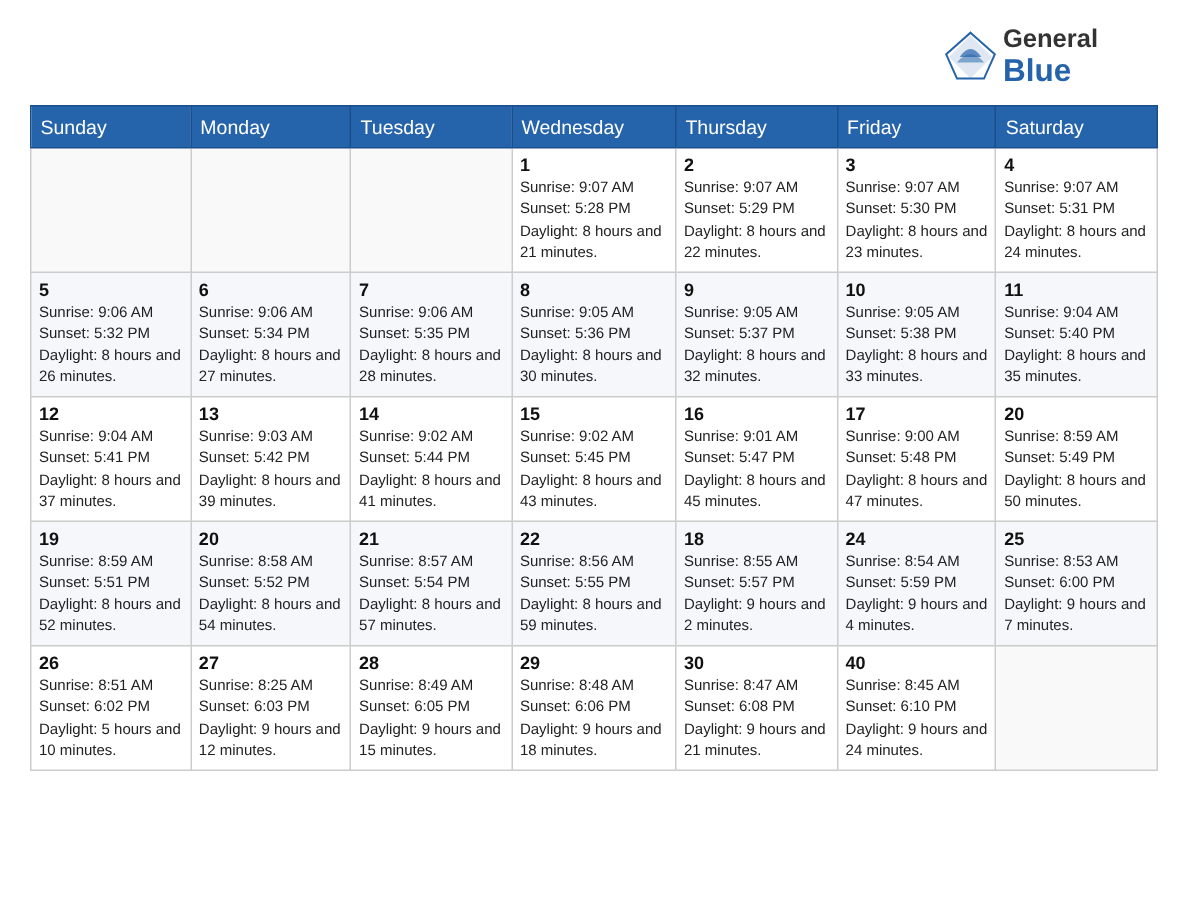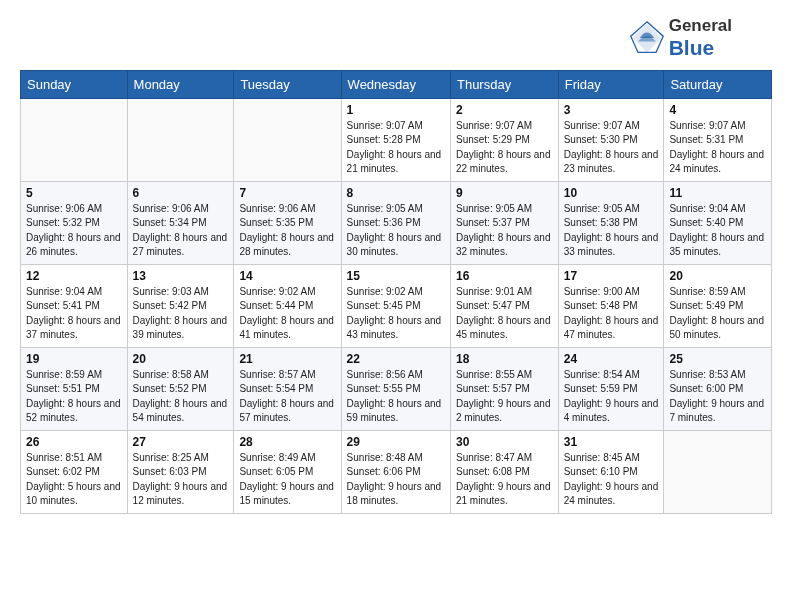--- a/index.html
+++ b/index.html
@@ -251,20 +251,20 @@
           </td>
           <td>
             <span class="day-num">29</span>
             <div class="day-info"><span>Sunrise: 8:48 AM</span><br><span>Sunset: 6:06 PM</span><br><span>Daylight: 9 hours and 18 minutes.</span><br></div>
           </td>
           <td>
             <span class="day-num">30</span>
             <div class="day-info"><span>Sunrise: 8:47 AM</span><br><span>Sunset: 6:08 PM</span><br><span>Daylight: 9 hours and 21 minutes.</span><br></div>
           </td>
           <td>
-            <span class="day-num">31</span>
+            <span class="day-num">40</span>
             <div class="day-info"><span>Sunrise: 8:45 AM</span><br><span>Sunset: 6:10 PM</span><br><span>Daylight: 9 hours and 24 minutes.</span><br></div>
           </td>
           <td class="empty-cell"></td>
         </tr>
       </tbody>
   </table>
 </div>
 
 </body></html>

